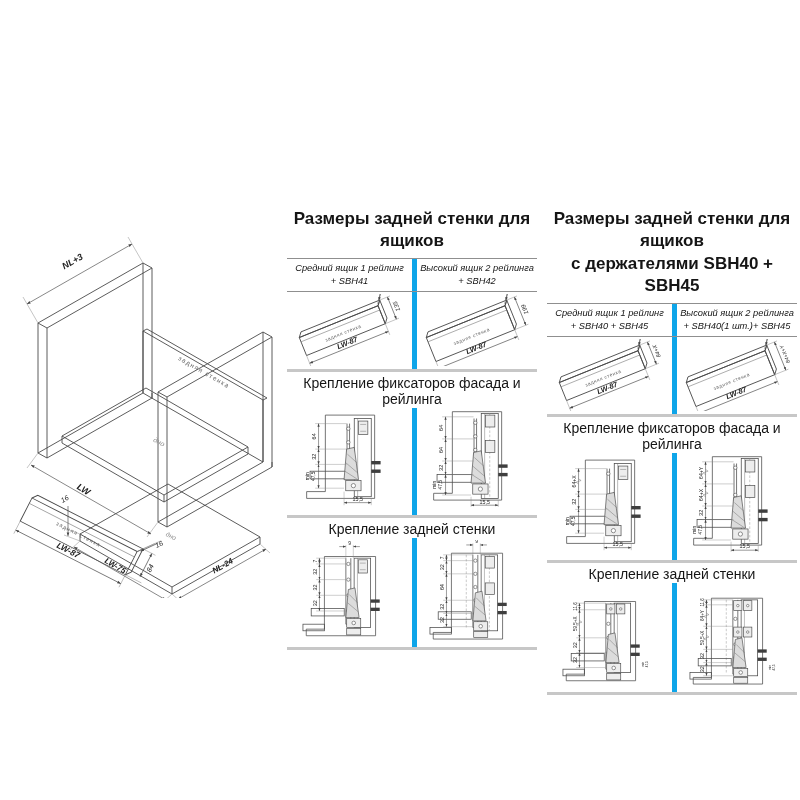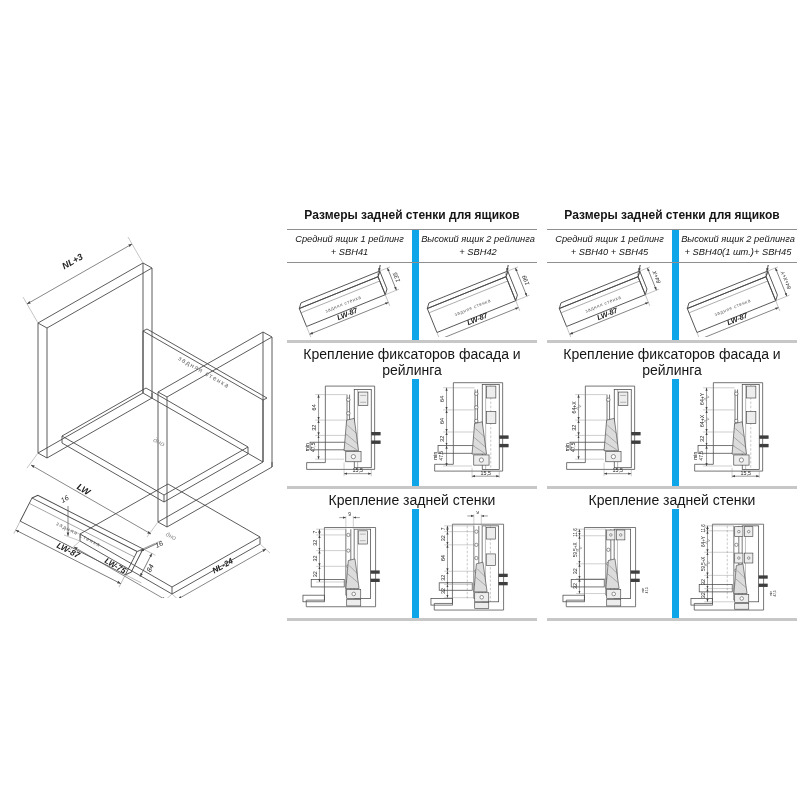--- a/index.html
+++ b/index.html
@@ -11,26 +11,26 @@
   .st2{stroke:#6d6d6d;stroke-width:0.55;fill:none;}
   .ext{stroke:#8a8a8a;stroke-width:0.5;fill:none;}
   .dim{stroke:#555;stroke-width:0.7;fill:none;}
   .dash{stroke:#8a8a8a;stroke-width:0.55;fill:none;stroke-dasharray:3 2;}
   .fillgrey{fill:#dcdcdc;stroke:#4a4a4a;stroke-width:0.8;}
   .filllight{fill:#ededed;stroke:#4a4a4a;stroke-width:0.8;}
   .pin{fill:#3e3e3e;stroke:none;}
   .hole{fill:#ffffff;stroke:#4a4a4a;stroke-width:0.7;}
   .tbl{position:absolute;top:206px;width:250px;}
   #tbl-rail{left:287px;} #tbl-holder{left:547px;}
-  .tbl-title{text-align:center;font-weight:bold;font-size:12px;line-height:1.32;padding:2px 0 5px 0;}
+  .tbl-title{text-align:center;font-weight:bold;font-size:17px;line-height:1.32;padding:2px 0 5px 0;}
   .rule{border-top:1px solid #8f8f8f;height:0;}
   .rule-thick{border-top:3px solid #c7c7c7;height:0;}
   .cells{display:flex;align-items:flex-end;}
   .cell{width:50%;box-sizing:border-box;display:flex;flex-direction:column;align-items:center;}
-  .cell+.cell{border-left:7px solid #0ea5e9;}
+  .cell+.cell{border-left:5px solid #0ea5e9;}
   .cell-h{font-style:italic;font-size:9.3px;text-align:center;line-height:1.4;padding:3px 2px;}
   .sec-title{text-align:center;font-size:14px;padding:3px 0 1px 0;}
   .dia{margin:2px 0 3px 0;}
   #iso{position:absolute;left:10px;top:198px;}
 </style>
 </head>
 <body>
 
 <svg width="0" height="0">
   <defs>
@@ -379,20 +379,21 @@
       <text transform="rotate(-90 18.5 87)" x="18.5" y="89" text-anchor="middle" font-size="6.5" fill="#222">32</text>
     </svg>
       </div>
   </div>
   <div class="rule-thick"></div>
 </div>
 
 <div class="tbl" id="tbl-holder">
   <div class="tbl-title">
     <div>Размеры задней стенки для ящиков</div>
+    <div>с держателями SBH40 + SBH45</div>
   </div>
   <div class="rule"></div>
   <div class="cells">
     <div class="cell">
         <div class="cell-h">
       <div>Средний ящик 1 рейлинг</div>
       <div>+ SBH40 + SBH45</div>
     </div>
       </div>
     <div class="cell">

